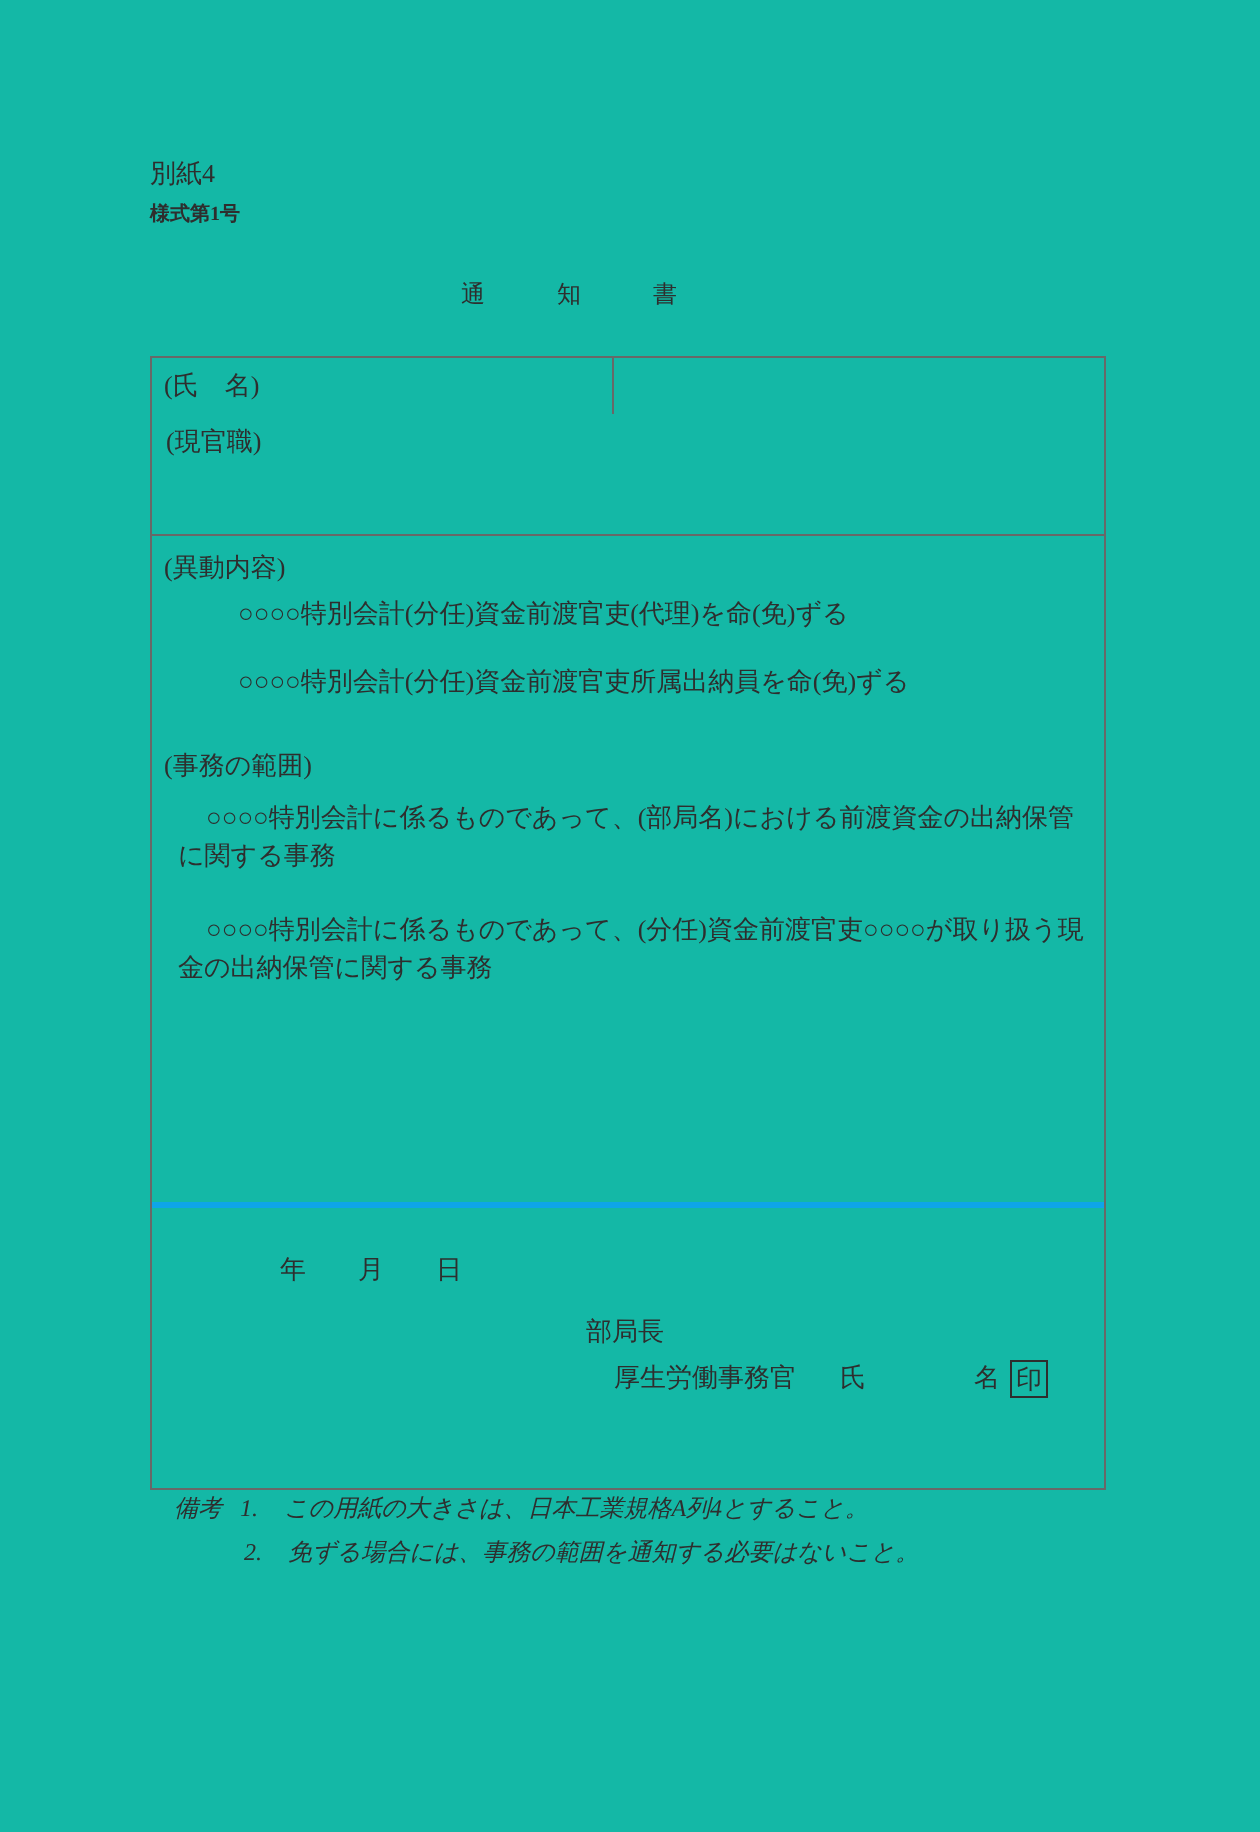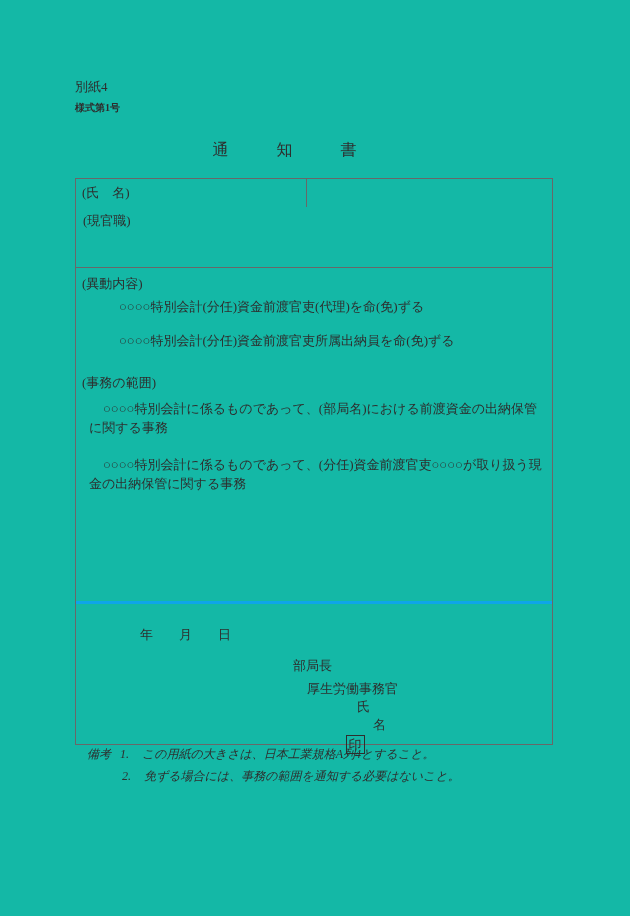--- a/index.html
+++ b/index.html
@@ -14,21 +14,21 @@
     position:relative;
     width:630px; height:916px;
     background:#14b8a6;
     font-size:13px;
     line-height:1.4;
   }
   .attachment-label { position:absolute; left:75px; top:78px; font-size:13px; }
   .form-number     { position:absolute; left:75px; top:101px; font-size:10px;font-weight:bold; }
   .doc-title {
     position:absolute; left:0; top:139px; width:569px;
-    text-align:center; font-size:16px;
+    text-align:center; font-size:12px;
   }
   .form-table {
     position:absolute; left:75px; top:178px; width:478px; height:567px;
     border:1px solid #686868;
   }
   .row-header { display:flex; height:88px;flex-direction:column; }
   .cell-name {
     width:231px; border-right:1px solid #686868;
     padding:5px 6px; font-size:13px;
   }
@@ -50,21 +50,21 @@
     text-indent:14px; line-height:19px;
   }
   .row-signature {
     position:relative; height:143px;
     border-top:3px solid #0ea5e9; font-size:13px;text-align:center;
   }
   .date-line     { position:absolute; left:64px;  top:22px; }
   .director-line { position:absolute; left:217px; top:53px; }
   .official-line {
     position:absolute; left:231px; top:76px;
-    display:flex; align-items:center;flex-direction:column;
+    display:flex; align-items:center;
   }
   .surname-label  { margin-left:22px; }
   .givenname-label{ margin-left:54px; }
   .seal-box {
     margin-left:5px;
     display:inline-block;
     border:1px solid #2e2e2e;
     padding:0 2px;
     line-height:17px;
     font-size:13px;

